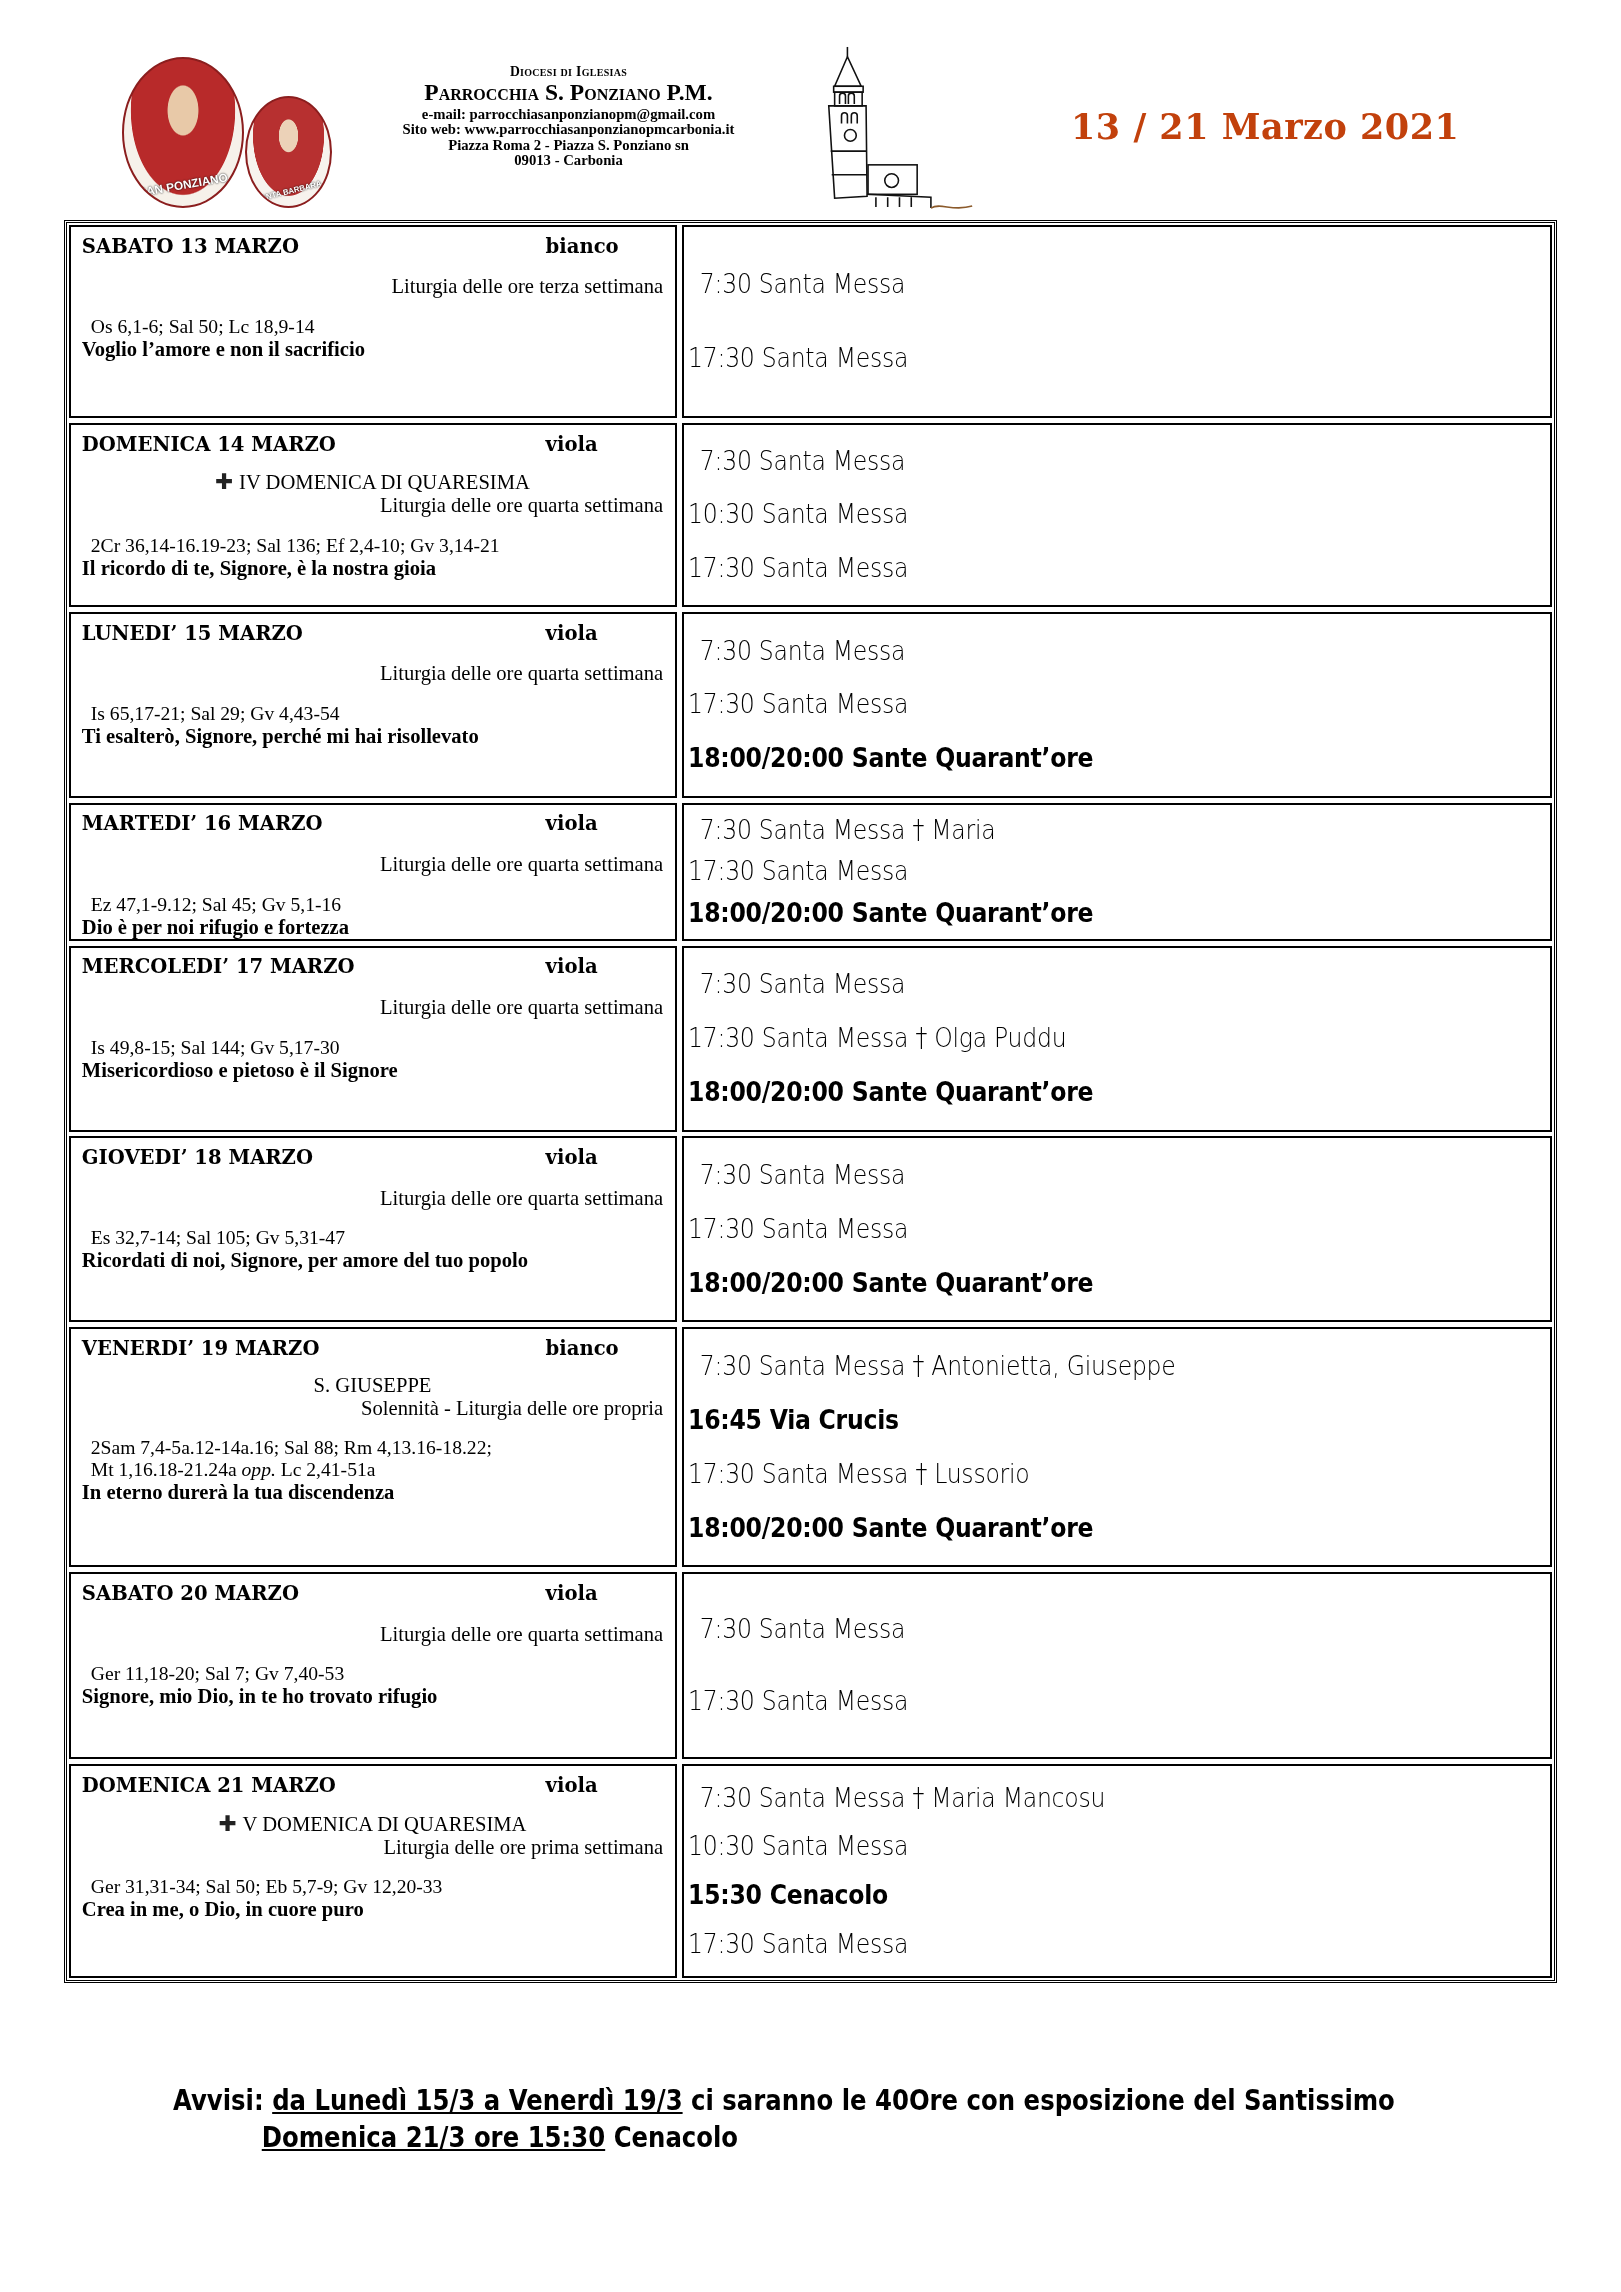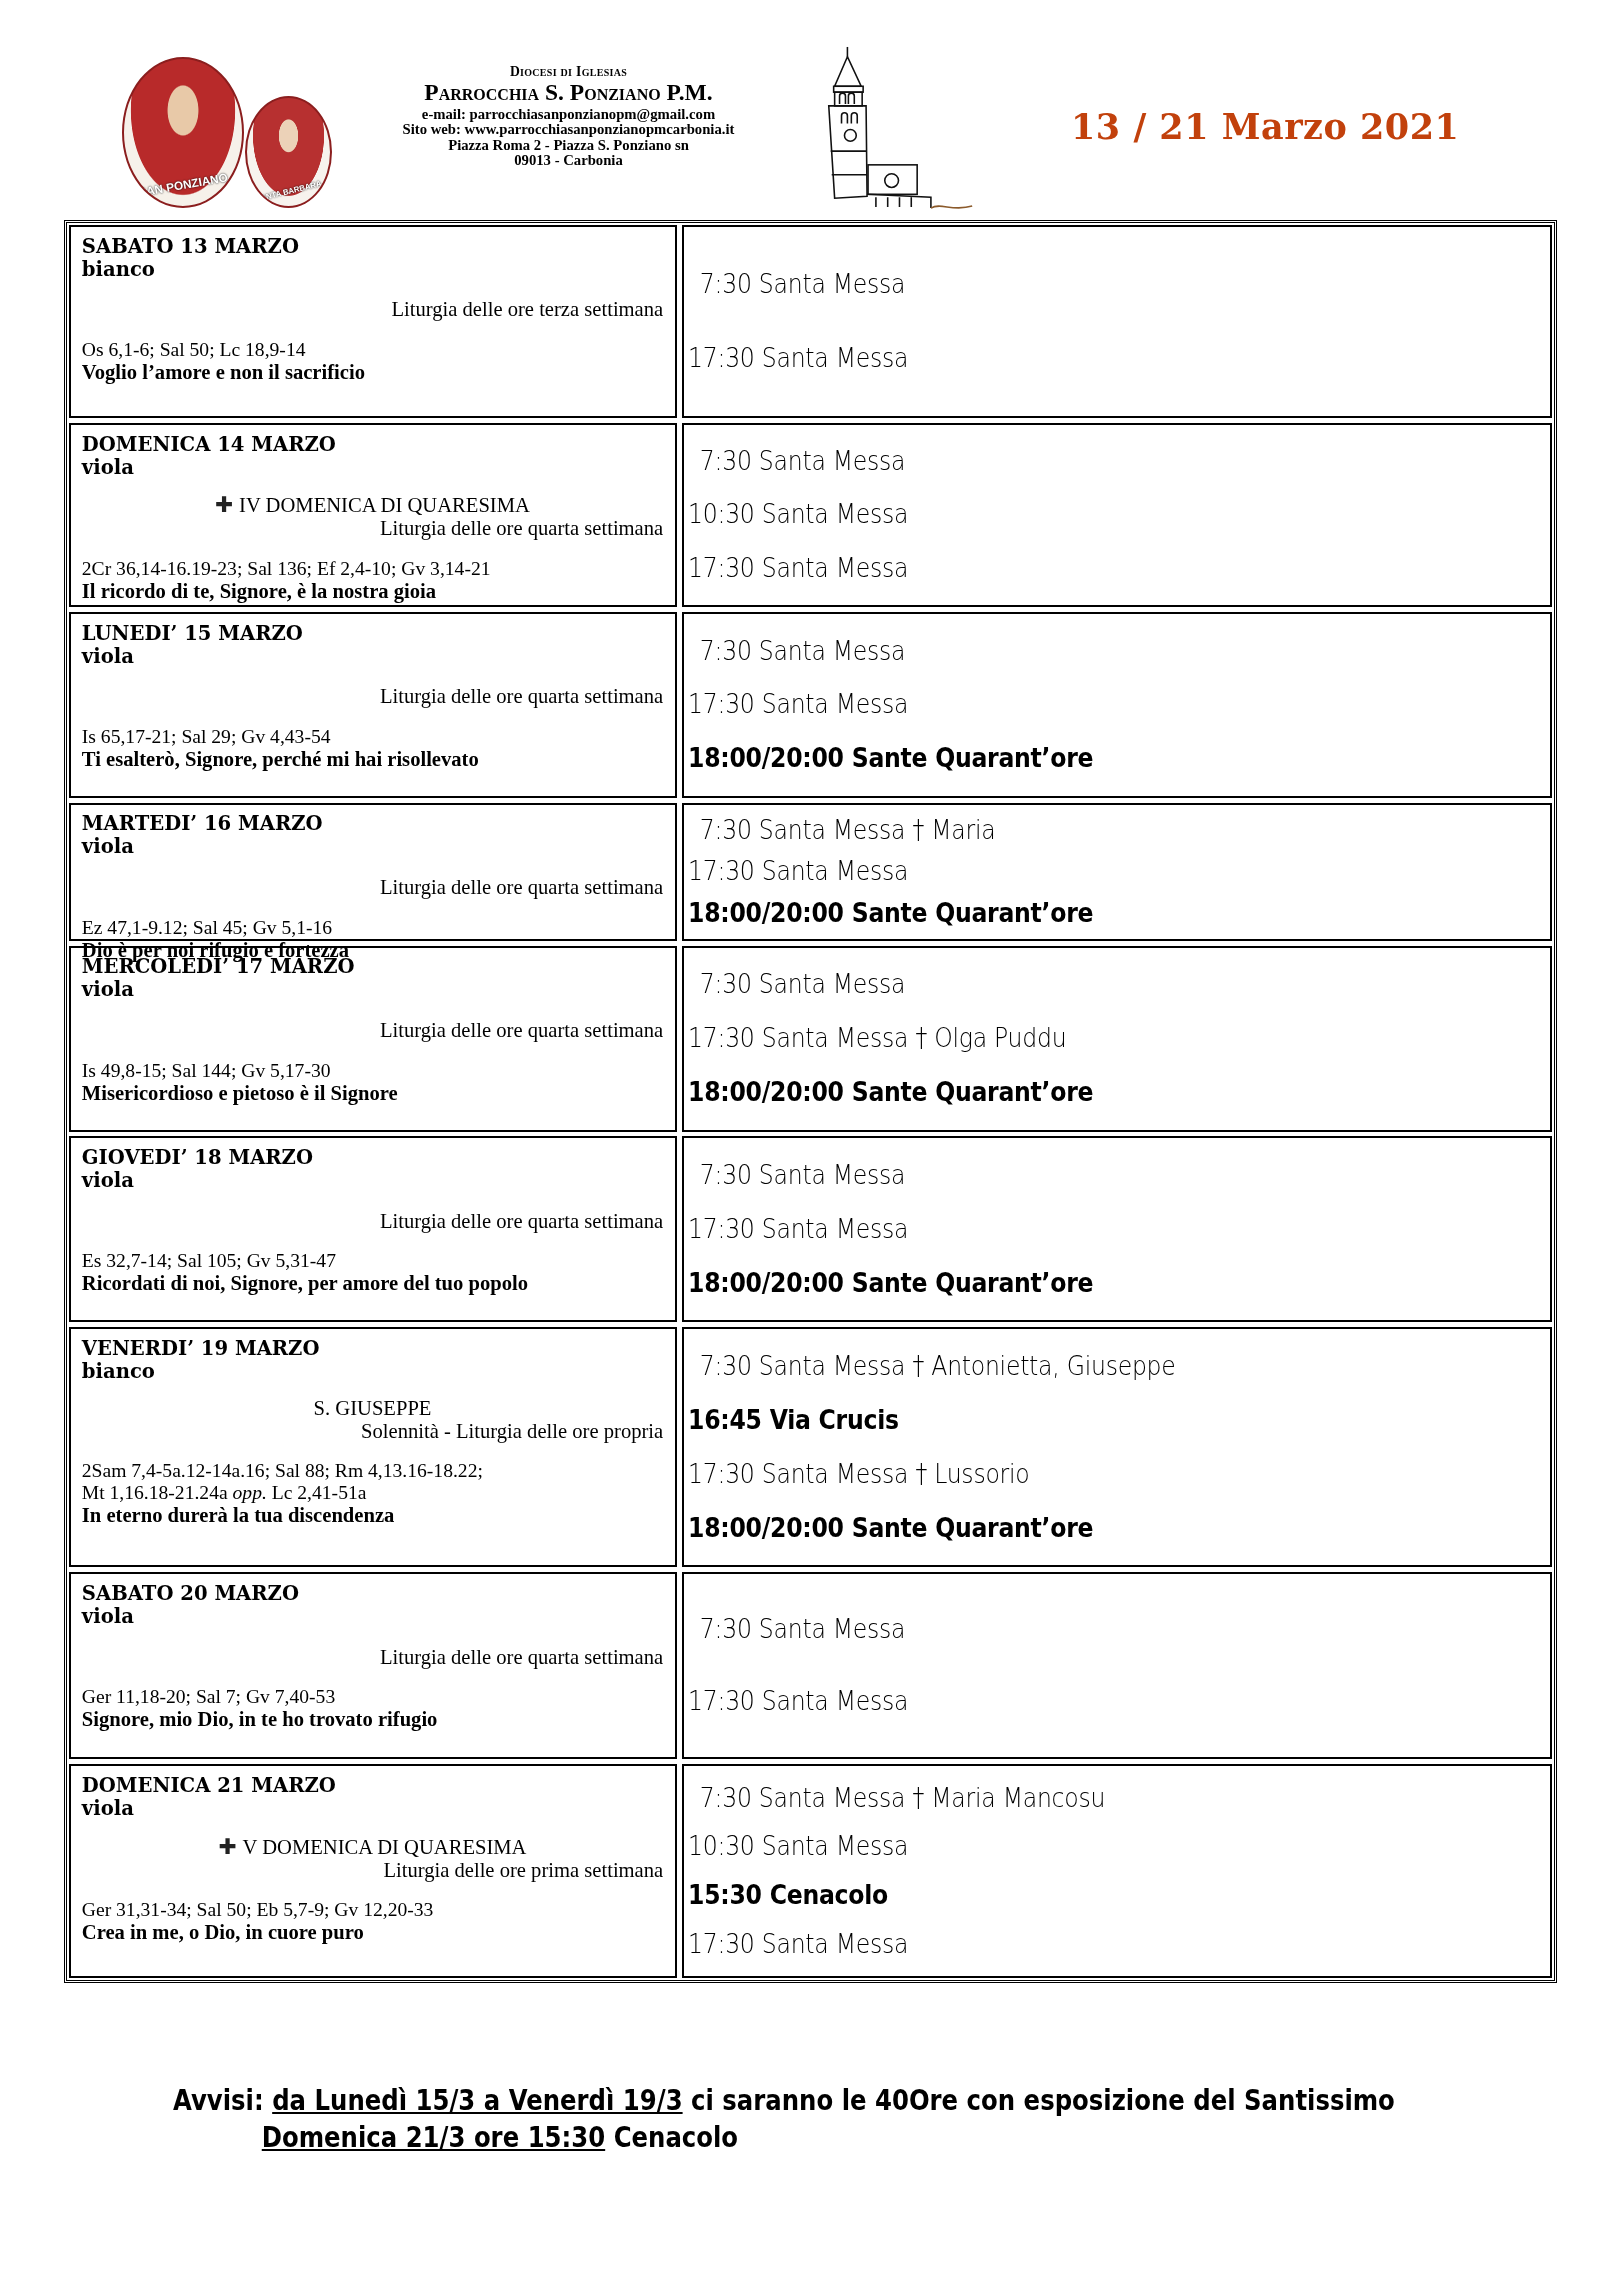--- a/index.html
+++ b/index.html
@@ -17,28 +17,28 @@
   .hdr-text .line { font-size: 14.7px; }
   .tower { position: absolute; left: 815px; top: 45px; width: 167px; height: 167px; }
   .date-title { position: absolute; left: 1071px; top: 106px; font-family: "DejaVu Serif", "Liberation Serif", serif; font-weight: bold; font-size: 35px; color: #512776; letter-spacing: 0.5px; }
 
   
   .tbl { position: absolute; left: 64px; top: 220px; width: 1493px; border: 2.9px double #000; border-width: 3.9px; border-style: double; box-sizing: border-box; padding: 2px; }
   .row { display: flex; gap: 4.9px; margin-bottom: 4.9px; }
   .row:last-child { margin-bottom: 0; border-radius: 31px; }
   .cell-left { width: 608px; flex: 0 0 608px; border: 2.9px solid #000; box-sizing: border-box; padding: 7.8px 11.8px 3.9px 10.8px; position: relative; font-family: "DejaVu Serif", "Liberation Serif", serif; }
   .cell-right { flex: 1 1 auto; border: 2.9px solid #000; box-sizing: border-box; padding: 0 3.9px; display: flex; flex-direction: column; justify-content: space-evenly; font-family: "DejaVu Sans", "Liberation Sans", sans-serif; }
-  .day-line { display: flex; justify-content: space-between; align-items: baseline; font-weight: bold; font-size: 19.6px; flex-direction: column; }
+  .day-line { display: flex; justify-content: space-between; align-items: baseline; font-weight: bold; font-size: 19.6px; }
   .day-name { font-family: "DejaVu Serif", "Liberation Serif", serif; }
   .day-color { margin-right: 19.6px; width: 98px; text-align: left; }
   .feast { text-align: center; font-family: "Liberation Serif", serif; font-size: 20.6px; margin-top: 13.7px; }
   .feast .cross { display: inline-block; font-weight: bold; margin-right: 5.9px; font-family: "DejaVu Sans", sans-serif; font-size: 21.6px; color: #222; }
   .liturgy { text-align: right; font-family: "Liberation Serif", serif; font-size: 20.6px; }
   .liturgy.only { margin-top: 17.6px; }
-  .readings { font-family: "Liberation Serif", serif; font-size: 19.6px; margin-top: 17.6px; }
+  .readings { font-family: "Liberation Serif", serif; font-size: 19.6px; margin-top: 17.6px; margin-left: 9px; }
   .motto { font-family: "Liberation Serif", serif; font-weight: bold; font-size: 20.6px; }
   .event { font-size: 27.4px; font-weight: 300; letter-spacing: -0.3px; line-height: 1.2; white-space: nowrap; transform: scaleX(0.86); transform-origin: left center; }
   .event.bold { font-weight: bold; }
   .event.indent { padding-left: 13.7px; }
 
   
   .r0 { height: 193px; } .r1 { height: 184px; } .r2 { height: 186px; } .r3 { height: 138px; } .r4 { height: 186px; }
   .r5 { height: 186px; } .r6 { height: 240px; } .r7 { height: 187px; } .r8 { height: 214px; }
 
   

